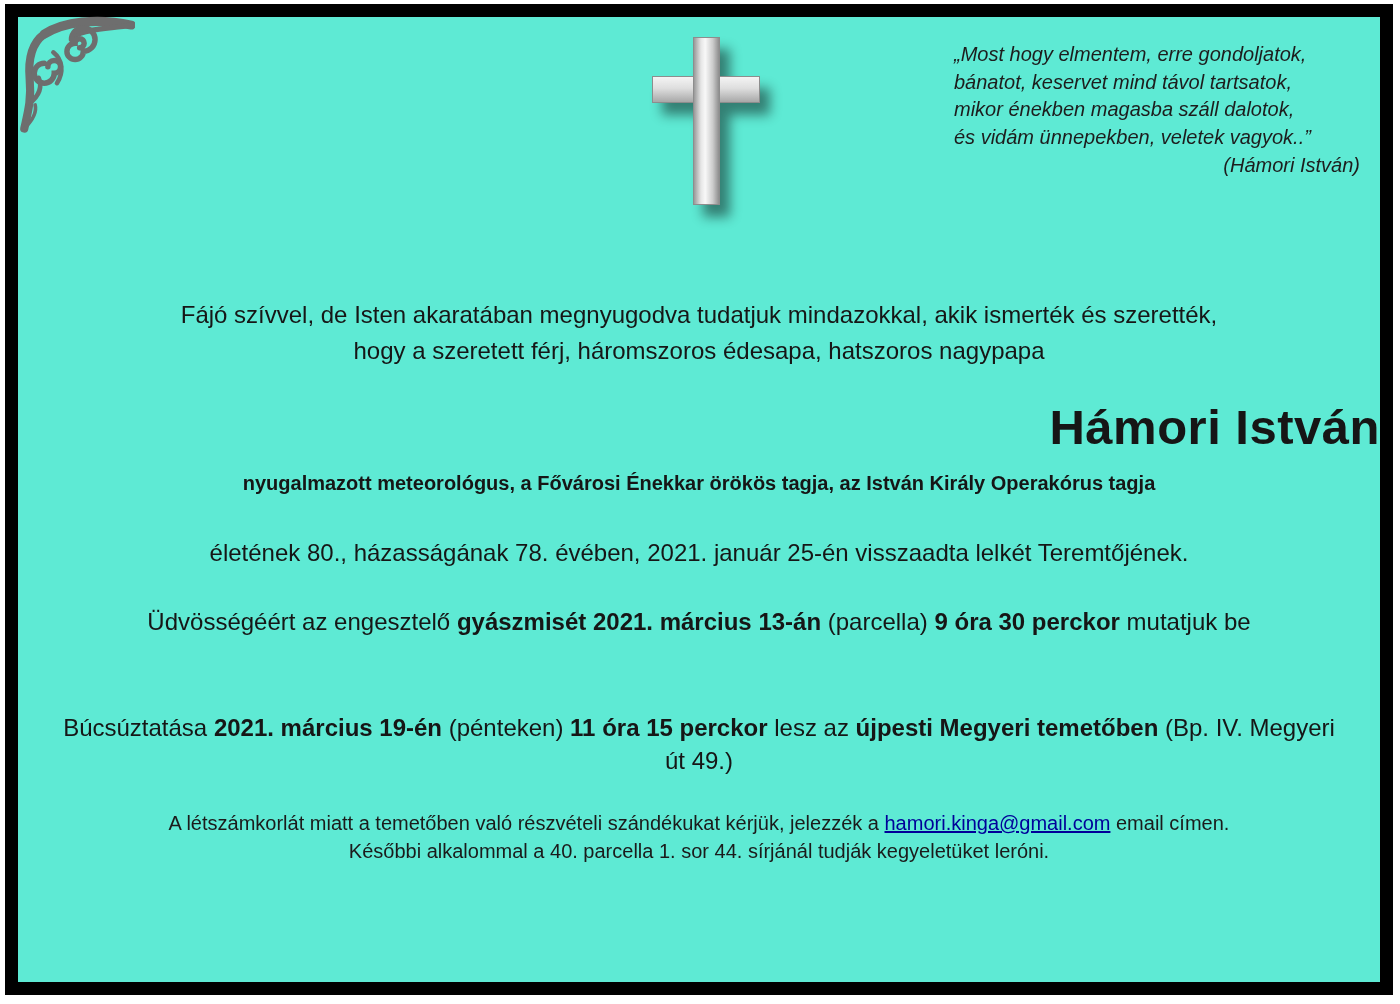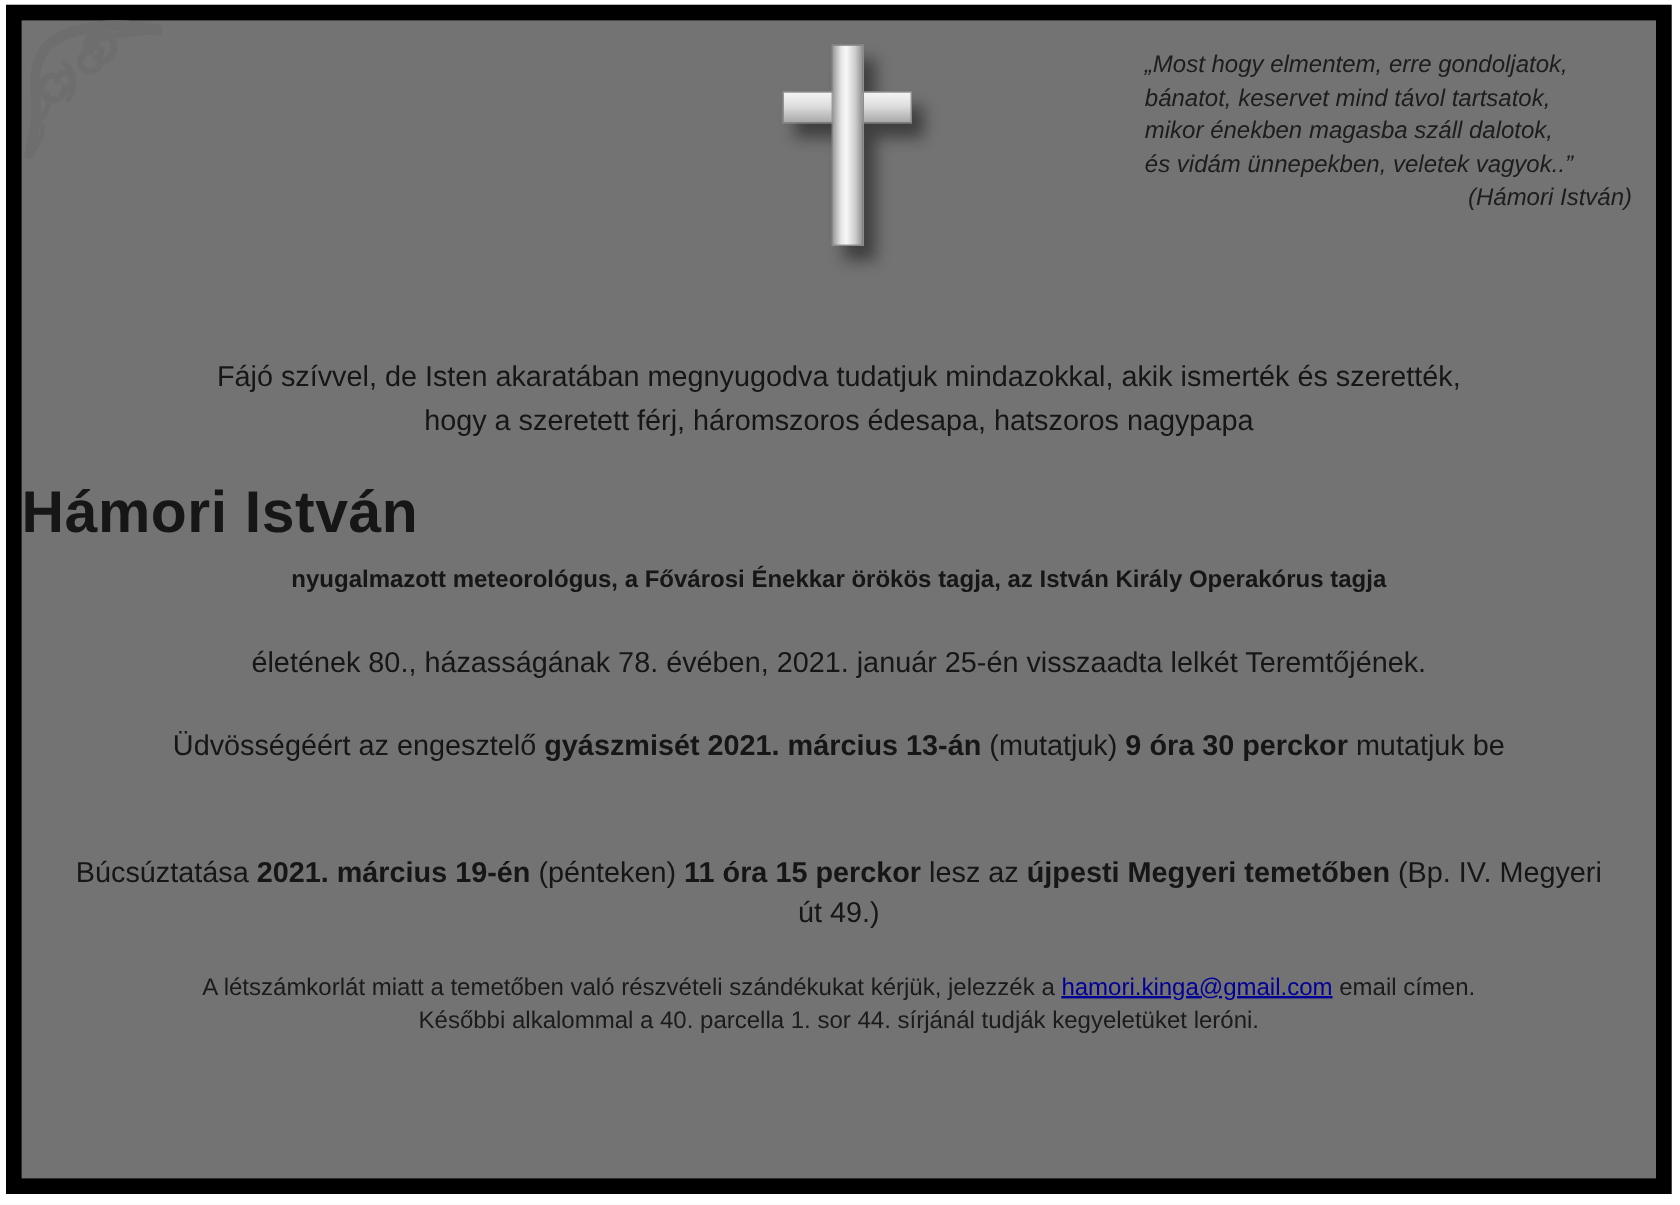--- a/index.html
+++ b/index.html
@@ -8,21 +8,21 @@
   body {
     font-family: "Liberation Sans", "DejaVu Sans", sans-serif;
     color: #161616;
     position: relative;
     overflow: hidden;
   }
   .page {
     position: absolute;
     left: 5px; top: 4px; right: 7px; bottom: 9px;
     border: 13px solid #000000;
-    background: #737373;
+    background: #5eead4;
   }
   
   .ornament {
     position: absolute;
     left: -1px; top: -1px;
     width: 118px; height: 118px;
   }
   
   .cross-wrap {
     position: absolute;
@@ -59,21 +59,21 @@
   .intro {
     position: absolute;
     left: 40px; right: 40px; top: 280px;
     text-align: center;
     font-size: 24px;
     line-height: 36px;
   }
   .name {
     position: absolute;
     left: 0; right: 0; top: 382px;
-    text-align: left;
+    text-align: right;
     font-size: 49px;
     font-weight: 700;
     letter-spacing: 0.5px;
   }
   .subtitle {
     position: absolute;
     left: 20px; right: 20px; top: 455px;
     text-align: center;
     font-size: 20px;
     font-weight: 700;
@@ -160,21 +160,21 @@
   </div>
 
   <h1 class="name">Hámori István</h1>
 
   <div class="subtitle">nyugalmazott meteorológus, a Fővárosi Énekkar örökös tagja, az István Király Operakórus tagja</div>
 
   <div class="life">életének 80., házasságának 78. évében, 2021. január 25-én  visszaadta lelkét Teremtőjének.</div>
 
   <div class="mass">
     <div>
-      <span>Üdvösségéért az engesztelő </span><span class="b">gyászmisét 2021. március 13-án</span><span> (mutatjuk) </span><span class="b">9 óra 30 perckor</span><span> mutatjuk be</span>
+      <span>Üdvösségéért az engesztelő </span><span class="b">gyászmisét 2021. március 13-án</span><span> (parcella) </span><span class="b">9 óra 30 perckor</span><span> mutatjuk be</span>
     </div>
   </div>
 
   <div class="farewell">
     <div>
       <span>Búcsúztatása </span><span class="b">2021. március 19-én</span><span> (pénteken) </span><span class="b">11 óra 15 perckor</span><span> lesz az </span><span class="b">újpesti Megyeri temetőben</span><span> (Bp. IV. Megyeri</span>
     </div>
     <div>út 49.)</div>
   </div>
 

